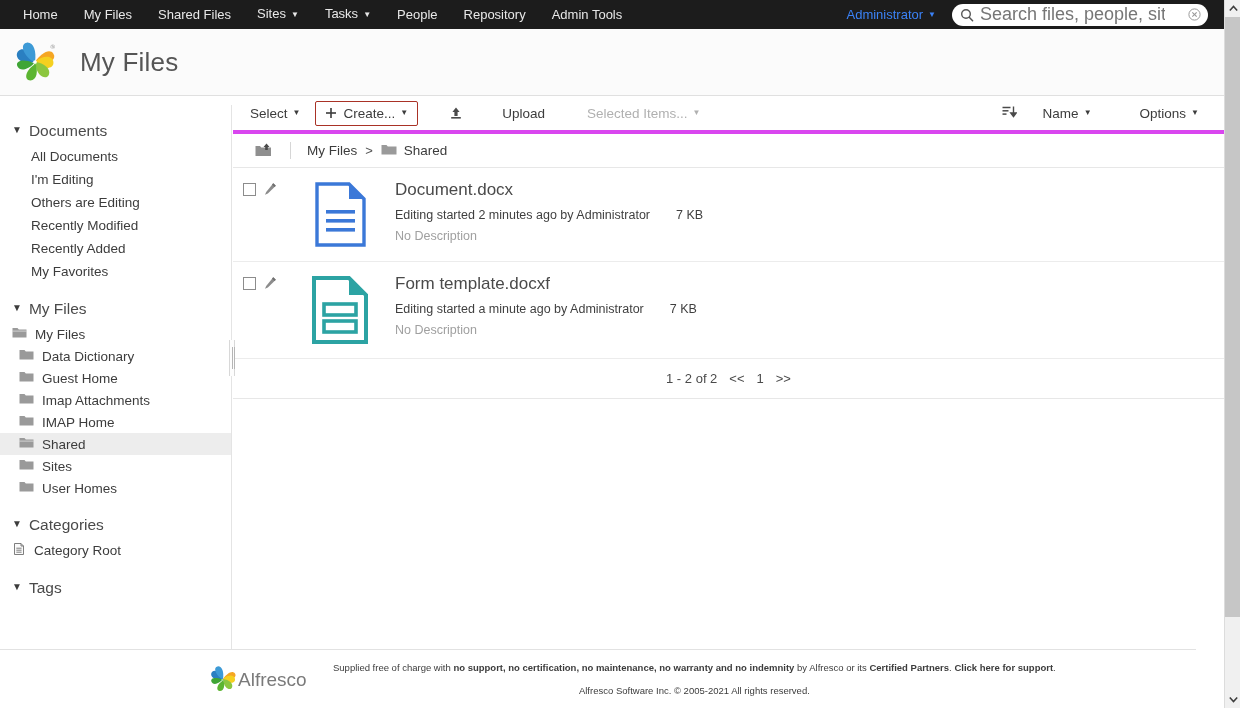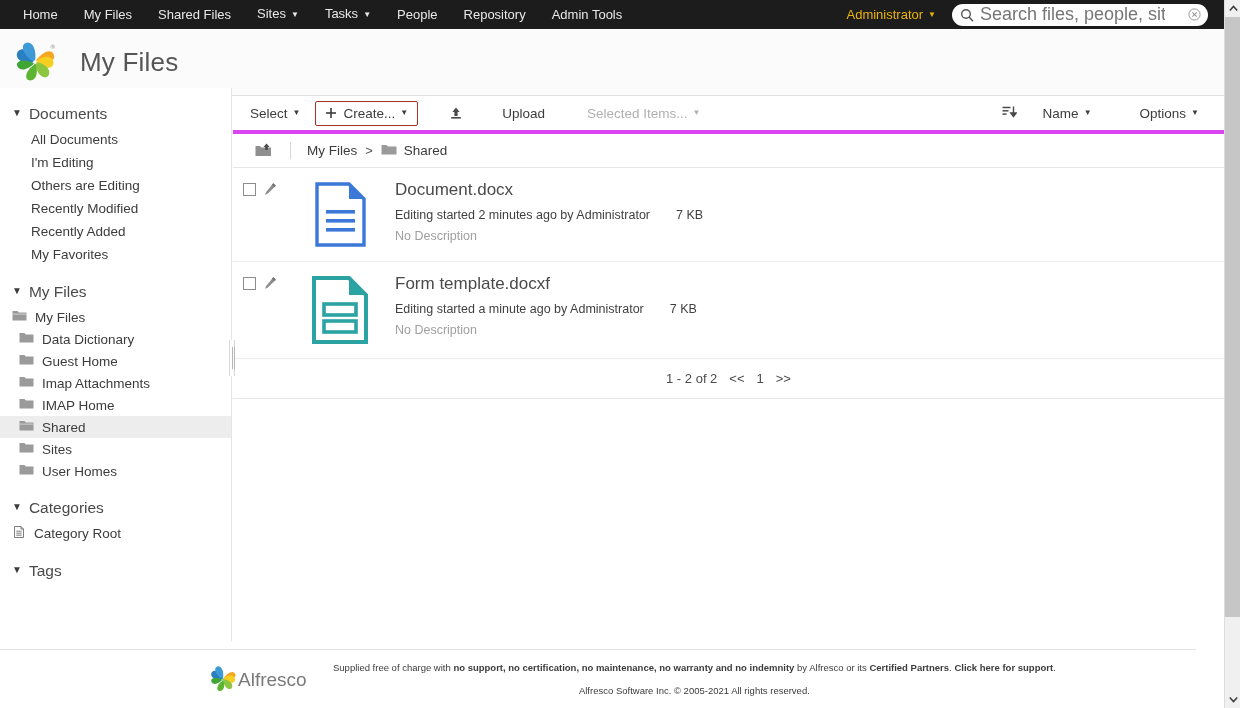--- a/index.html
+++ b/index.html
@@ -39,21 +39,21 @@
     font-size: 8px;
     vertical-align: middle;
     position: relative; top: -1px;
   }
   .nav-right {
     margin-left: auto;
     display: flex; align-items: center;
     padding-right: 16px;
   }
   .user-menu {
-    color: #eab308; font-size: 13px;
+    color: #3b82f6; font-size: 13px;
     margin-right: 16px; white-space: nowrap;
     cursor: pointer;
   }
   .searchbox {
     position: relative;
     width: 256px; height: 22px;
     background: #fff;
     border-radius: 11px;
     display: flex; align-items: center;
   }
@@ -86,21 +86,21 @@
   .page-title {
     font-size: 26px;
     color: #555;
     margin-left: 22px;
     font-weight: normal;
     letter-spacing: 0.2px;
   }
 
   
   .sidebar {
-    position: absolute; top: 88px; left: 0;
+    position: absolute; top: 105px; left: 0;
     width: 232px; height: 553px;
     background: #fff;
     border-right: 1px solid #e4e4e4;
     overflow: hidden;
     padding-top: 12px;
   }
   .sb-section {
     font-size: 15.5px;
     color: #4a4a4a;
     padding: 5px 0 5px 12px;

